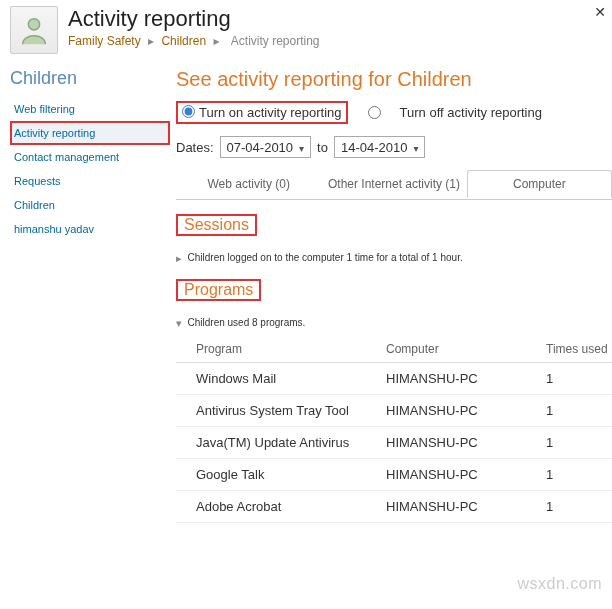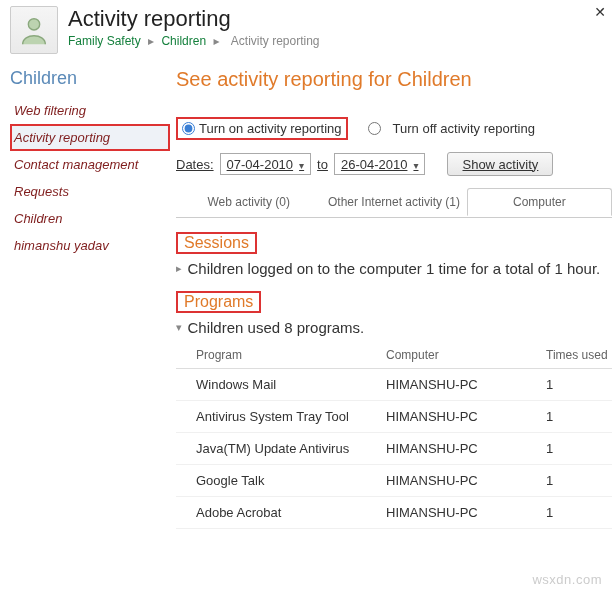--- a/index.html
+++ b/index.html
@@ -8,46 +8,46 @@
   .avatar { width: 48px; height: 48px; border: 1px solid #ccc; border-radius: 2px; background: linear-gradient(#f5f5f5,#eaeaea); display:flex; align-items:center; justify-content:center; margin-right:10px; }
   .avatar svg { width: 34px; height: 34px; }
   .title-block { flex: 1; }
   .page-title { font-size: 22px; font-weight: 400; color: #222; }
   .breadcrumb { font-size: 12px; color: #555; margin-top: 2px; }
   .breadcrumb span { margin: 0 4px; color: #888; }
   .close { position: absolute; top: 4px; right: 6px; font-size: 14px; color: #333; cursor: pointer; }
   .body { display: flex; margin-top: 14px; }
   .sidebar { width: 170px; padding-left: 10px; }
   .side-head { color: #5b8ab8; font-size: 18px; font-weight: 400; margin-bottom: 8px; }
-  .side-item { font-size: 13px; color: #7f1d1d; padding: 6px 4px; cursor: pointer; font-style: italic; }
+  .side-item { font-size: 11px; color: #0369a1; padding: 6px 4px; cursor: pointer; }
   .side-item.sel { border: 2px solid #d33; background: #eef2f7; padding: 4px 2px; }
   .main { flex: 1; padding-left: 6px; }
-  .main-title { color: #e07a2a; font-size: 20px; font-weight: 400; margin-bottom: 26px; }
+  .main-title { color: #e07a2a; font-size: 20px; font-weight: 400; margin-bottom: 10px; }
   .radio-row { display:flex; align-items:center; gap: 6px; margin-bottom: 12px; }
-  .radio-row label { display:flex; align-items:center; gap:12px; font-size:13px; }
+  .radio-row label { display:flex; align-items:center; gap:19px; font-size:13px; }
   .radio-row input[type=radio] { accent-color: #3a7fd5; }
-  .radio-box { border: 2px solid #d33; padding: 2px 4px; display:inline-flex; align-items:center; gap:4px; }
-  .date-row { display:flex; align-items:center; gap:6px; margin-bottom: 12px; font-size:13px;text-decoration:underline; }
+  .radio-box { border: 2px solid #d33; padding: 2px 4px; display:inline-flex; align-items:flex-start; gap:4px; }
+  .date-row { display:flex; align-items:center; gap:6px; margin-bottom: 12px; font-size:13px; }
   .date-select { border:1px solid #aaa; padding:2px 6px; background:#fff; display:inline-flex; align-items:flex-end; gap:6px; height:22px; }
   .chev::after { content:"▾"; font-size:10px; color:#555; }
   .btn { border:1px solid #aaa; background:linear-gradient(#f8f8f8,#e8e8e8); padding:3px 14px; border-radius:3px; font-size:13px; height:24px; display:inline-flex; align-items:center; }
   .tabs { display:flex; border-bottom:1px solid #ccc; height:30px; align-items:flex-start; }
   .tab { flex:1; text-align:center; font-size:12px; color:#636363; padding:6px 4px; border:1px solid transparent; cursor:pointer; }
   .tab.active { border:1px solid #ccc; border-bottom:1px solid #fff; background:#fff; border-radius:3px 3px 0 0; }
   .section-title { color:#e07a2a; font-size:16px; border:2px solid #d33; display:inline-block; padding:0 6px; margin-top:14px; }
-  .sub-line { font-size:15px; color:#333; margin-top:6px; display:flex; align-items:center; gap:4px;}
+  .sub-line { font-size:10px; color:#333; margin-top:16px; display:flex; gap:4px;}
   .tri-right::before { content:"▸"; color:#888; font-size:11px; margin-right:2px;}
   .tri-down::before { content:"▾"; color:#888; font-size:11px; margin-right:2px;}
   table { width:100%; border-collapse:collapse; margin-top:6px; }
   th { text-align:left; font-weight:400; color:#636363; font-size:12px; border-bottom:1px solid #ddd; padding:6px 4px 6px 20px; }
   td { font-size:13px; color:#333; padding:8px 4px 8px 20px; border-bottom:1px solid #f0f0f0; vertical-align:top; }
   td:first-child, th:first-child { width:190px; }
   td:nth-child(2), th:nth-child(2) { width:160px; }
-  a.link { color:#15803d; text-decoration:none;margin-top:32px; }
-  .watermark { position:absolute; bottom:22px; right:10px; color:#ccc; font-size:13px; letter-spacing:0.5px; }
+  a.link { color:#a16207; text-decoration:none;margin-top:32px; }
+  .watermark { position:absolute; bottom:16px; right:10px; color:#ccc; font-size:16px; letter-spacing:0.5px; }
 </style>
 </head>
 <body>
 
 <div class="header">
   <div class="avatar">
     <svg viewBox="0 0 24 24">
         <circle cx="12" cy="8" r="4" fill="#bcd3b0" stroke="#8aa87d"></circle>
         <path d="M4 22c0-4 4-6 8-6s8 2 8 6" fill="#bcd3b0" stroke="#8aa87d"></path>
       </svg>
@@ -91,25 +91,24 @@
     </div>
 
     <div class="date-row">
       <span>Dates:</span>
       <span class="date-select">
           <span>07-04-2010</span>
           <span class="chev"></span>
         </span>
       <span>to</span>
       <span class="date-select">
-          <span>26-04-2010</span>
+          <span>14-04-2010</span>
           <span class="chev"></span>
         </span>
       <span style="width:10px"></span>
-      <span class="btn">Show activity</span>
     </div>
 
     <div class="tabs">
       <div class="tab">Web activity (0)</div>
       <div class="tab">Other Internet activity (1)</div>
       <div class="tab active">Computer</div>
     </div>
 
     <div class="section-title">Sessions</div>
     <div class="sub-line tri-right">

